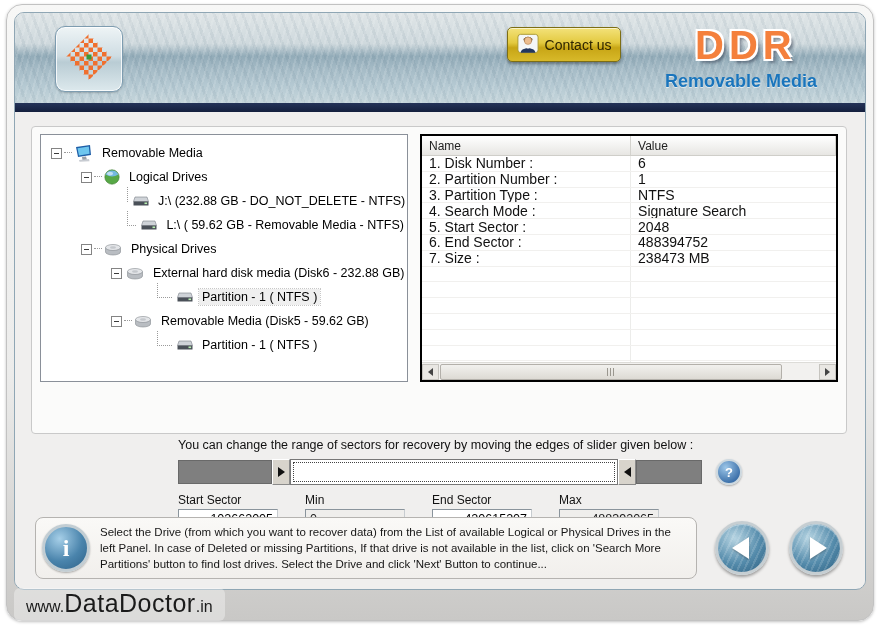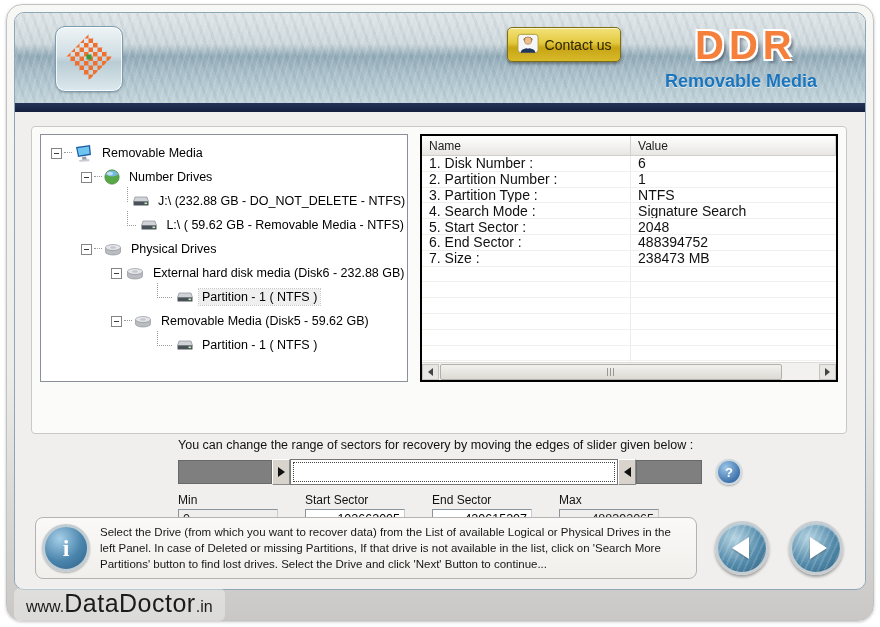--- a/index.html
+++ b/index.html
@@ -198,21 +198,21 @@
               <div class="tree-row" style="padding-left: 40px;">
                 <span class="expander"></span>
                 <span class="dash"></span>
                 <span class="ticon">
                   <svg width="16" height="16" viewBox="0 0 16 16">
                     <circle cx="8" cy="8" r="7.2" fill="#57a846" stroke="#3f7c33" stroke-width="0.6"></circle>
                     <path d="M1.6 5.4 A7.2 7.2 0 0 1 14.4 5.4 Q8 9.4 1.6 5.4 Z" fill="#74b9e0"></path>
                     <ellipse cx="6" cy="4.6" rx="3" ry="1.8" fill="rgba(255,255,255,.55)"></ellipse>
                   </svg>
                 </span>
-                <span class="tlabel">Number Drives</span>
+                <span class="tlabel">Logical Drives</span>
               </div>
               <div class="tree-row" style="padding-left: 86px; text-align: center;">
                 <span class="connector"></span>
                 <span class="ticon">
                   <svg width="18" height="11" viewBox="0 0 18 11">
                     <polygon points="4,1 16,1 17.5,5.5 2.5,5.5" fill="#cfd3d8" stroke="#7a8088" stroke-width="0.6"></polygon>
                     <polygon points="2.5,5.5 17.5,5.5 17.5,9.5 2.5,9.5" fill="#4a5058"></polygon>
                     <rect x="13.5" y="6.5" width="2.6" height="1.6" fill="#b8f0b0"></rect>
                   </svg>
                 </span>
@@ -379,26 +379,26 @@
               <span class="range"></span>
               <span class="arr-btn">
                   <span class="arr-l"></span>
                 </span>
               <span class="gray-block gb-right"></span>
             </div>
             <span class="help-icon">?</span>
           </div>
           <div class="fields">
             <div class="field">
+              <label>Start Sector</label>
+              <input class="rt" type="text" value="102662005" style="">
+            </div>
+            <div class="field">
               <label>Min</label>
               <input class="ro" type="text" readonly="" value="0" style="">
-            </div>
-            <div class="field">
-              <label>Start Sector</label>
-              <input class="rt" type="text" value="102662005" style="">
             </div>
             <div class="field">
               <label>End Sector</label>
               <input class="rt" type="text" value="420615207" style="">
             </div>
             <div class="field">
               <label>Max</label>
               <input class="ro rt" type="text" readonly="" value="488392065" style="">
             </div>
           </div>

